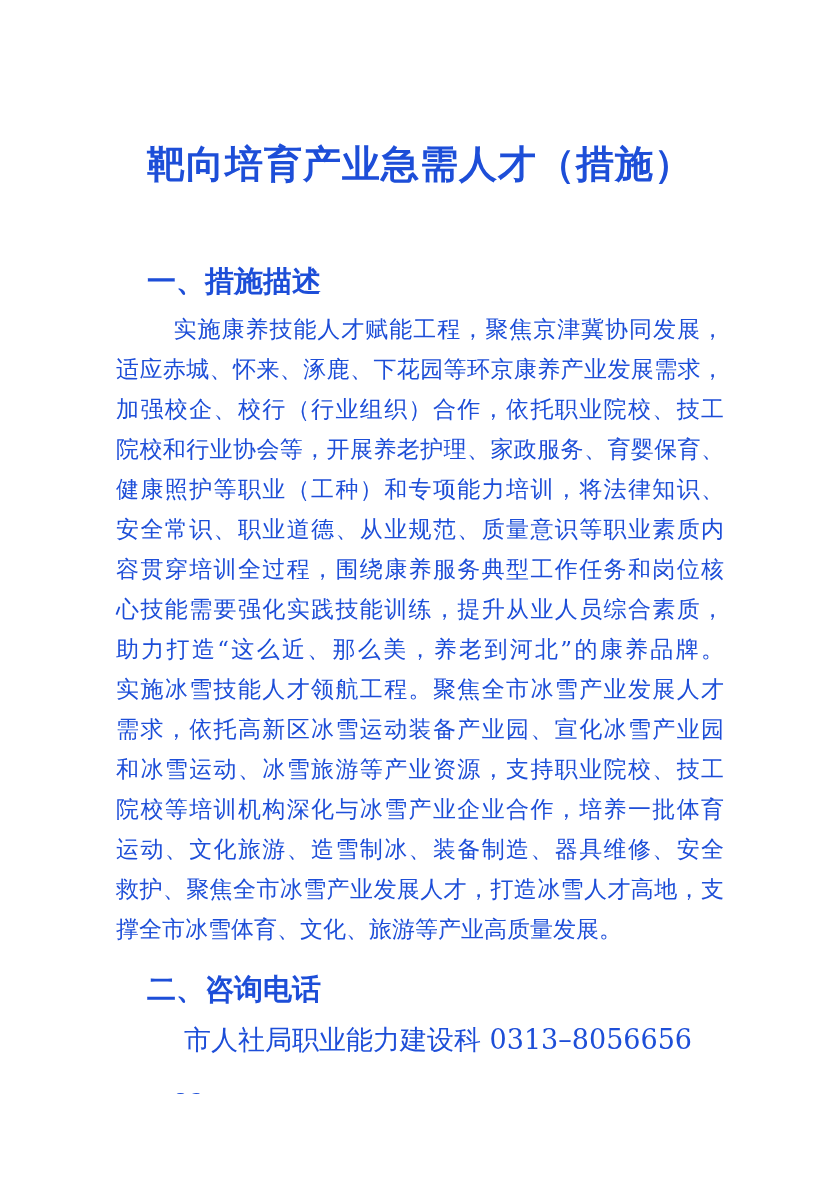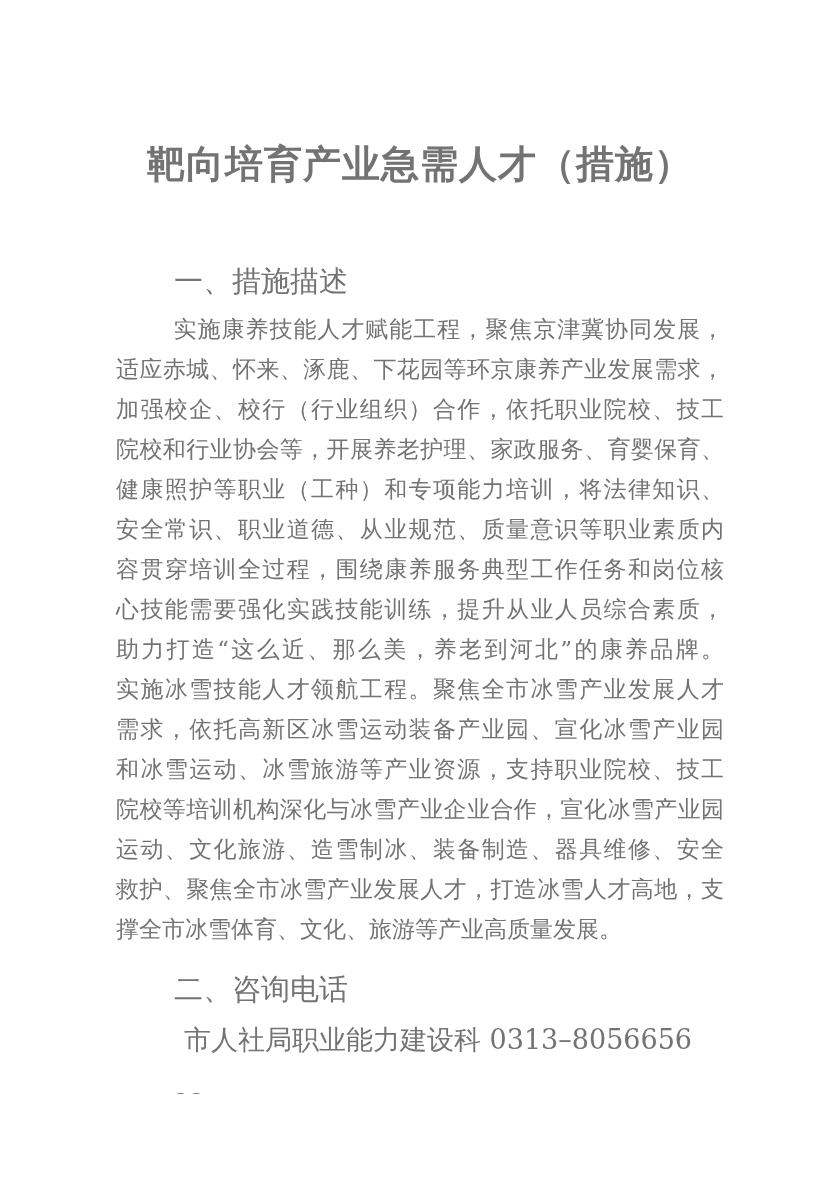--- a/index.html
+++ b/index.html
@@ -6,38 +6,38 @@
   html, body { margin: 0; padding: 0; }
   body {
     background: #ffffff;
     font-family: "DejaVu Serif", "Liberation Serif", serif;
   }
   .page {
     position: relative;
     width: 840px;
     height: 1094px;
     background: #ffffff;
-    color: #737373;
+    color: #1d4ed8;
     overflow: hidden;
   }
   .doc-title {
     margin: 0;
     padding: 140px 60px 0 60px;
     text-align: center;
     font-family: "DejaVu Serif", "Liberation Serif", serif;
     font-weight: bold;
     font-size: 38px;
     line-height: 48px;
     letter-spacing: 1px;
   }
   .sec-heading {
     margin: 0;
-    padding: 0 116px;
+    padding: 0 89px;
     font-family: "DejaVu Sans", "Liberation Sans", sans-serif;
-    font-weight: normal;
+    font-weight: bold;
     font-size: 29px;
     line-height: 36px;
     text-indent: 2em;
   }
   .sec-heading.first-heading {
     margin-top: 75px;
   }
   .sec-heading.second-heading {
     margin-top: 22px;
   }
@@ -93,21 +93,21 @@
     <div class="body-line">加强校企、校行（行业组织）合作，依托职业院校、技工</div>
     <div class="body-line">院校和行业协会等，开展养老护理、家政服务、育婴保育、</div>
     <div class="body-line">健康照护等职业（工种）和专项能力培训，将法律知识、</div>
     <div class="body-line">安全常识、职业道德、从业规范、质量意识等职业素质内</div>
     <div class="body-line">容贯穿培训全过程，围绕康养服务典型工作任务和岗位核</div>
     <div class="body-line">心技能需要强化实践技能训练，提升从业人员综合素质，</div>
     <div class="body-line">助力打造“这么近、那么美，养老到河北”的康养品牌。</div>
     <div class="body-line">实施冰雪技能人才领航工程。聚焦全市冰雪产业发展人才</div>
     <div class="body-line">需求，依托高新区冰雪运动装备产业园、宣化冰雪产业园</div>
     <div class="body-line">和冰雪运动、冰雪旅游等产业资源，支持职业院校、技工</div>
-    <div class="body-line">院校等培训机构深化与冰雪产业企业合作，宣化冰雪产业园</div>
+    <div class="body-line">院校等培训机构深化与冰雪产业企业合作，培养一批体育</div>
     <div class="body-line">运动、文化旅游、造雪制冰、装备制造、器具维修、安全</div>
     <div class="body-line">救护、聚焦全市冰雪产业发展人才，打造冰雪人才高地，支</div>
     <div class="body-line last-line">撑全市冰雪体育、文化、旅游等产业高质量发展。</div>
   </div>
 
   <h2 class="sec-heading second-heading">二、咨询电话</h2>
 
   <div class="contact-line">市人社局职业能力建设科 0313–8056656</div>
 
   <div class="page-footer">— 82 —</div>

